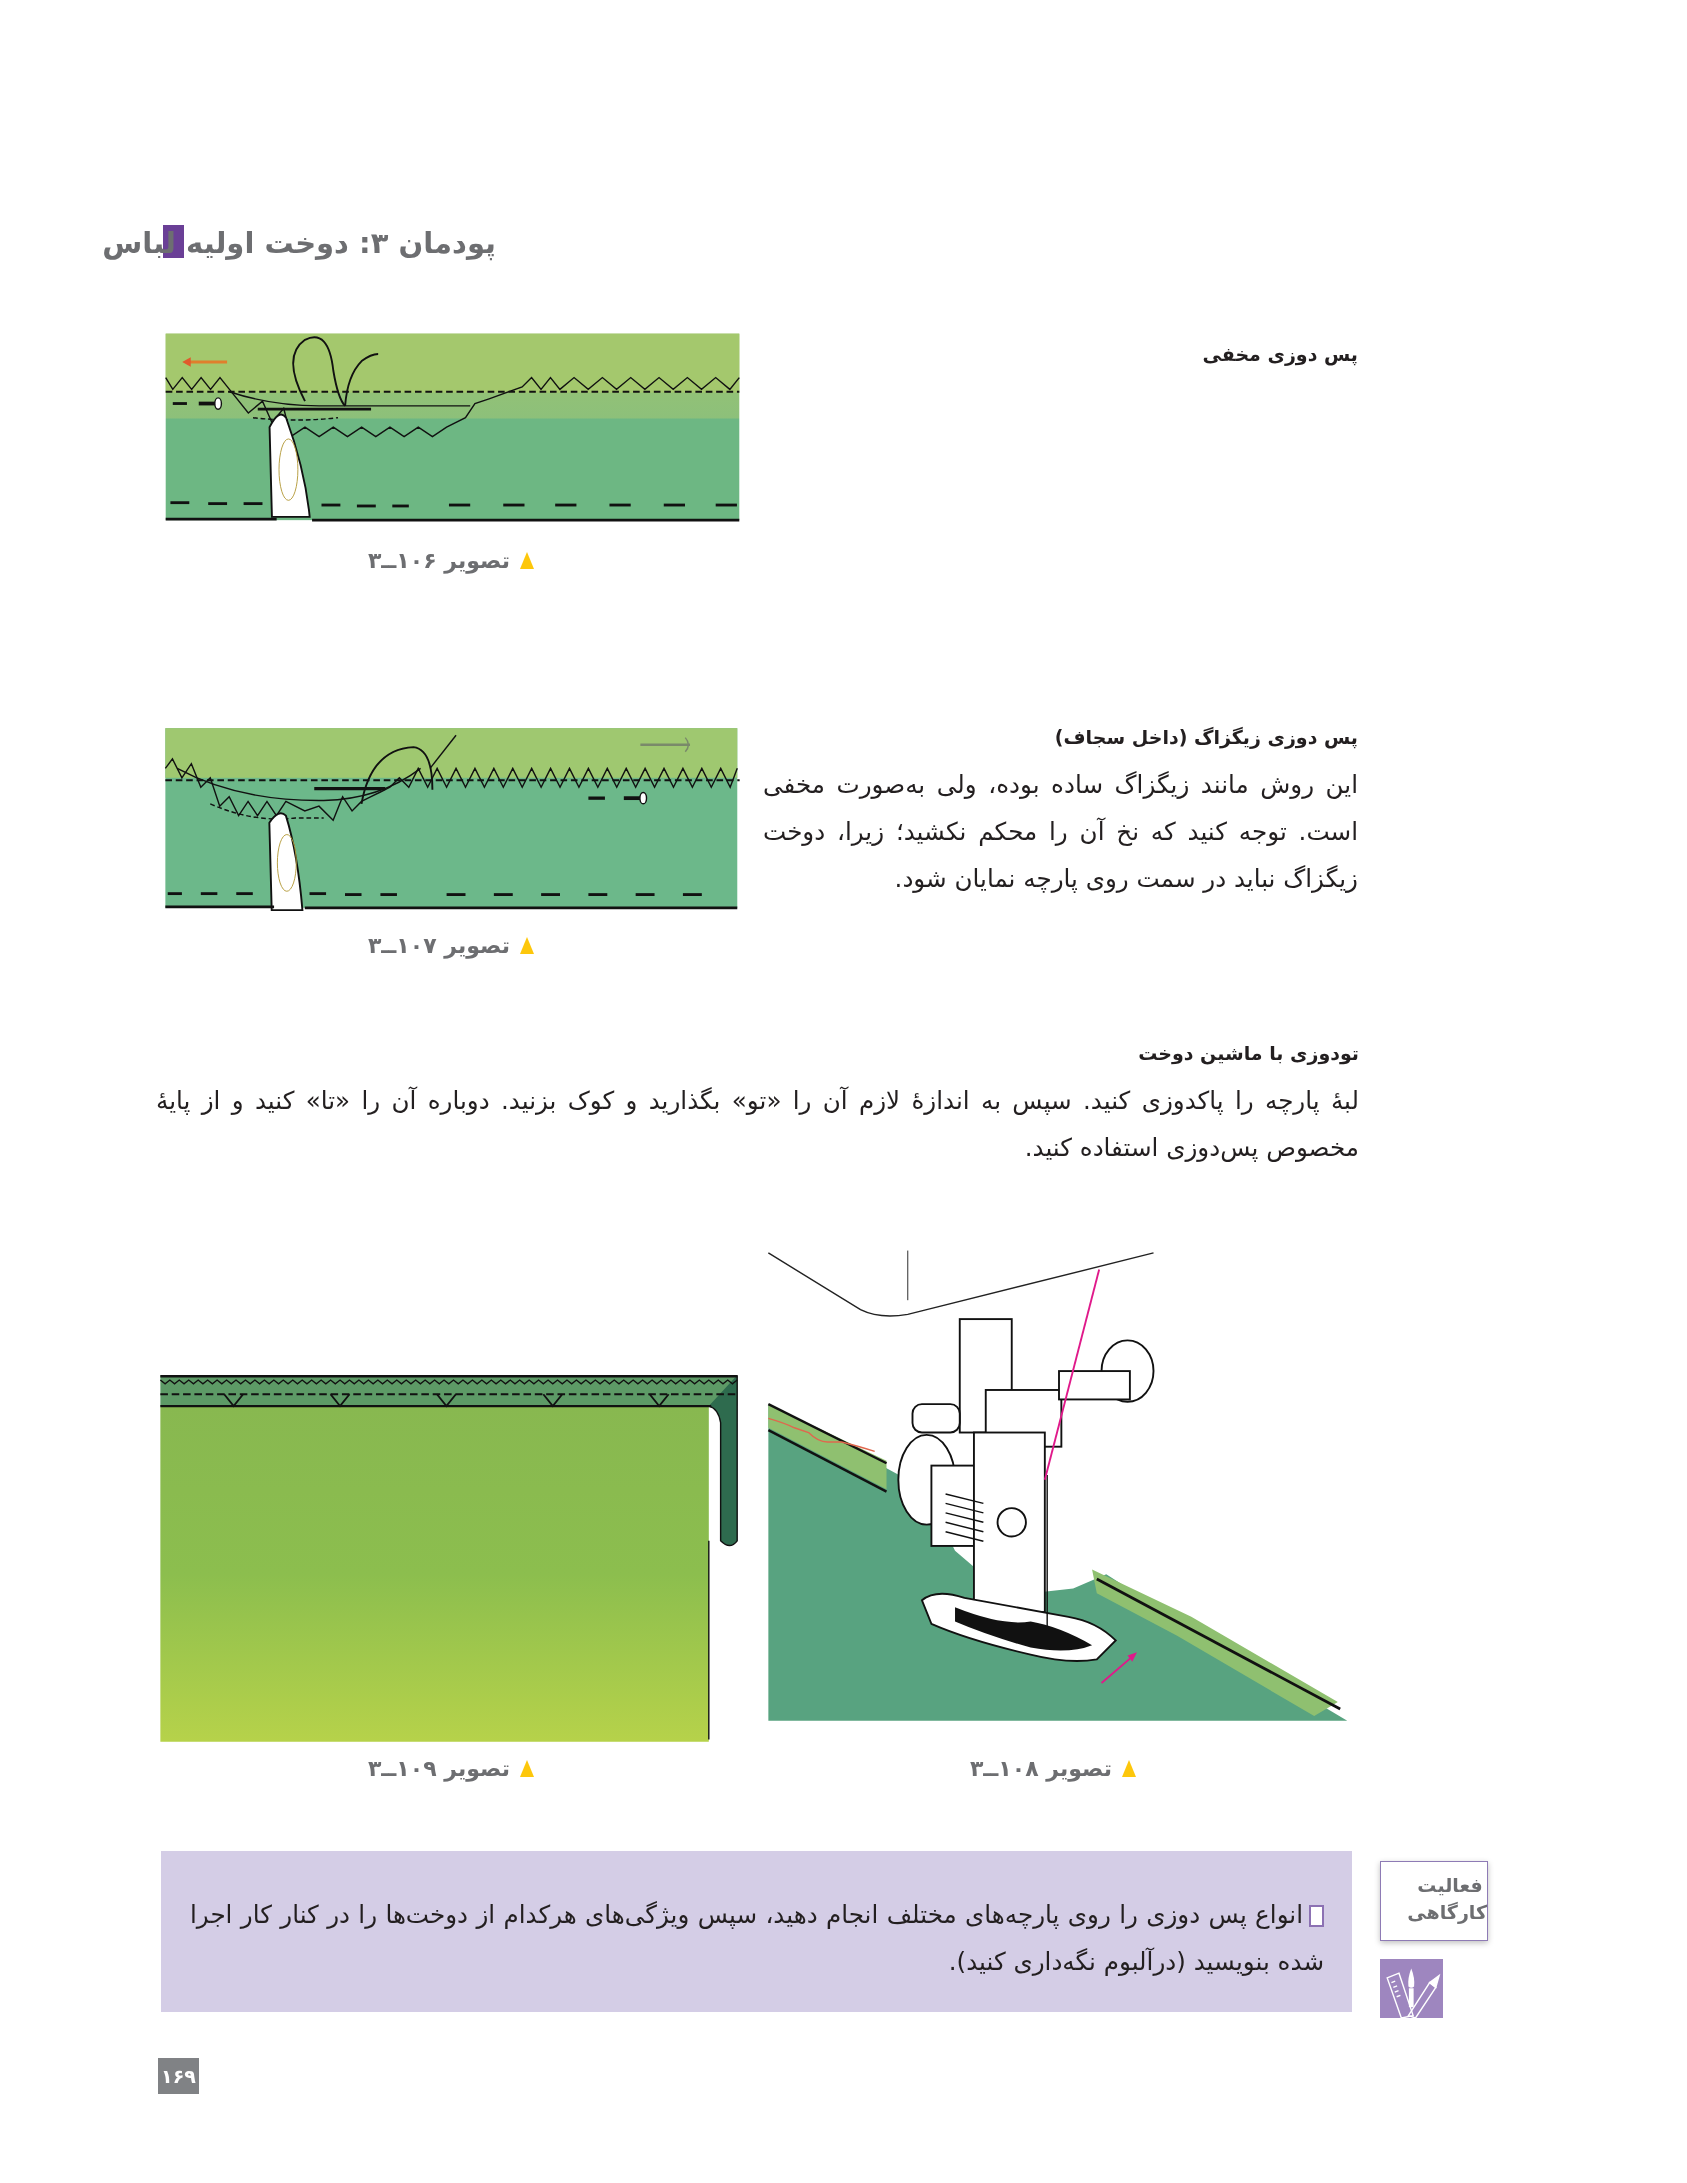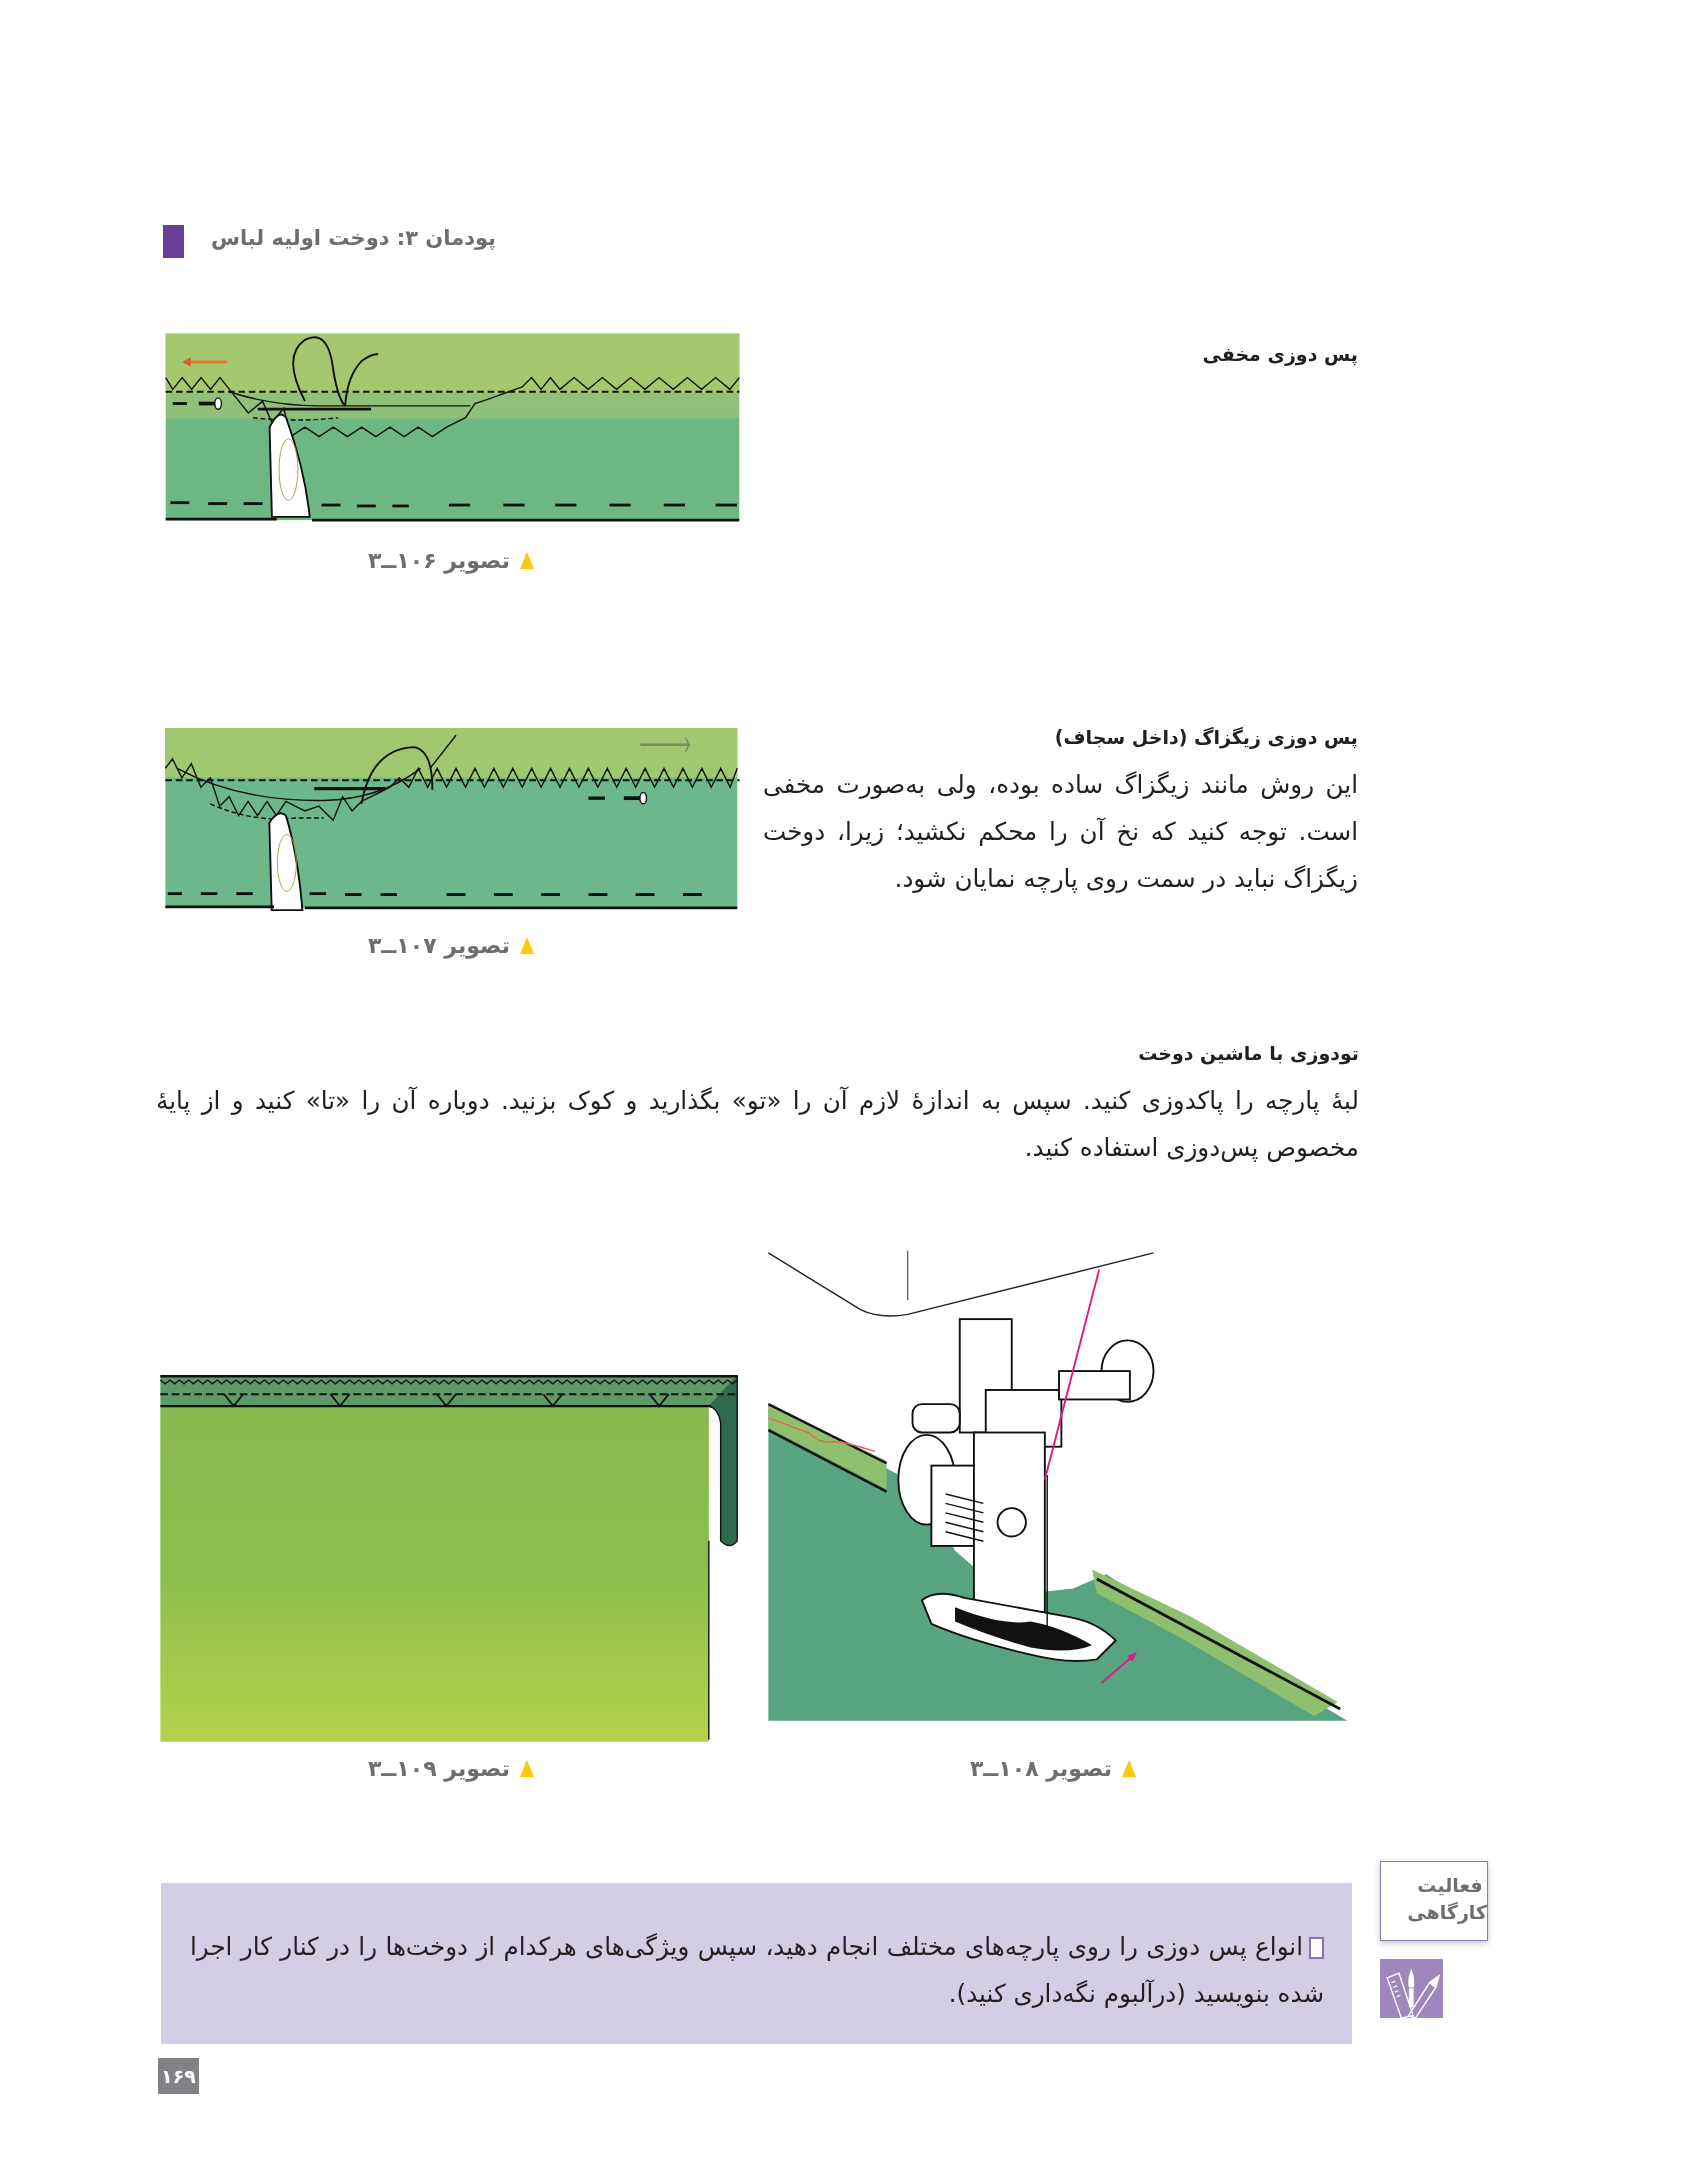--- a/index.html
+++ b/index.html
@@ -6,21 +6,21 @@
     body {
       width: 1687px; height: 2183px; position: relative; overflow: hidden;
       font-family: "DejaVu Sans", "Liberation Sans", sans-serif;
       color: #231f20;
     }
     .abs { position: absolute; }
     .rtl { direction: rtl; text-align: right; }
 
     
     .header-square { left: 163px; top: 225px; width: 21px; height: 33px; background: #6a3f96; }
-    .header-title { right: 1191px; top: 226px; width: 331px; font-size: 21px; font-weight: bold; color: #6d6e71; white-space: nowrap; }
+    .header-title { right: 1191px; top: 226px; width: 331px; font-size: 29px; font-weight: bold; color: #6d6e71; white-space: nowrap; }
 
     
     .heading { font-size: 19px; font-weight: bold; color: #231f20; line-height: 47px; white-space: nowrap; }
     .para { font-size: 24.6px; line-height: 47px; color: #231f20; text-align: justify; text-align-last: right; }
 
     .sec1 { left: 763px; top: 331px; width: 595px; }
     .sec2 { left: 763px; top: 714px; width: 595px; }
     .sec3 { left: 156px; top: 1030px; width: 1203px; }
 
     
@@ -31,21 +31,21 @@
     .fig109 { left: 158px; top: 1361px; width: 591px; height: 388px; }
 
     .caption { font-size: 22px; font-weight: bold; color: #6d6e71; white-space: nowrap; display: flex; align-items: center; gap: 10px; direction: rtl; }
     .caption .tri { width: 0; height: 0; border-left: 7px solid transparent; border-right: 7px solid transparent; border-bottom: 17px solid #fdc70b; }
     .cap106 { right: 1153px; top: 548px; }
     .cap107 { right: 1153px; top: 933px; }
     .cap108 { right: 551px; top: 1756px; }
     .cap109 { right: 1153px; top: 1756px; }
 
     
-    .activity-box { left: 161px; top: 1851px; width: 1191px; height: 161px; background: #d4cde6; margin-top: 32px; }
+    .activity-box { left: 161px; top: 1851px; width: 1191px; height: 161px; background: #d4cde6; }
     .activity-text { right: 28px; top: 40px; width: 1134px; font-size: 24.6px; line-height: 47px; color: #231f20; text-align: justify; text-align-last: right; }
     .checkbox { display: inline-block; width: 11.3px; height: 18px; border: 2.4px solid #8c71b3; background: #fff; margin-left: 5.7px; vertical-align: middle; }
 
     .activity-label { left: 1380px; top: 1861px; width: 108px; height: 80px; background: #fff; border: 1.9px solid #8e7bb5; box-shadow: 0 1.9px 5.7px rgba(0,0,0,0.25); text-align: center; font-size: 19px; font-weight: bold; color: #6d6e71; line-height: 27px; padding-top: 10.4px; box-sizing: border-box; padding-left: 32px; }
     .activity-icon { left: 1380px; top: 1959px; width: 63px; height: 59px; background: #9e86bf; }
 
     
     .page-number { left: 158px; top: 2058px; width: 41px; height: 36px; background: #808285; color: #fff; font-size: 19px; font-weight: bold; text-align: center; line-height: 36px; }
   </style>
 </head>

